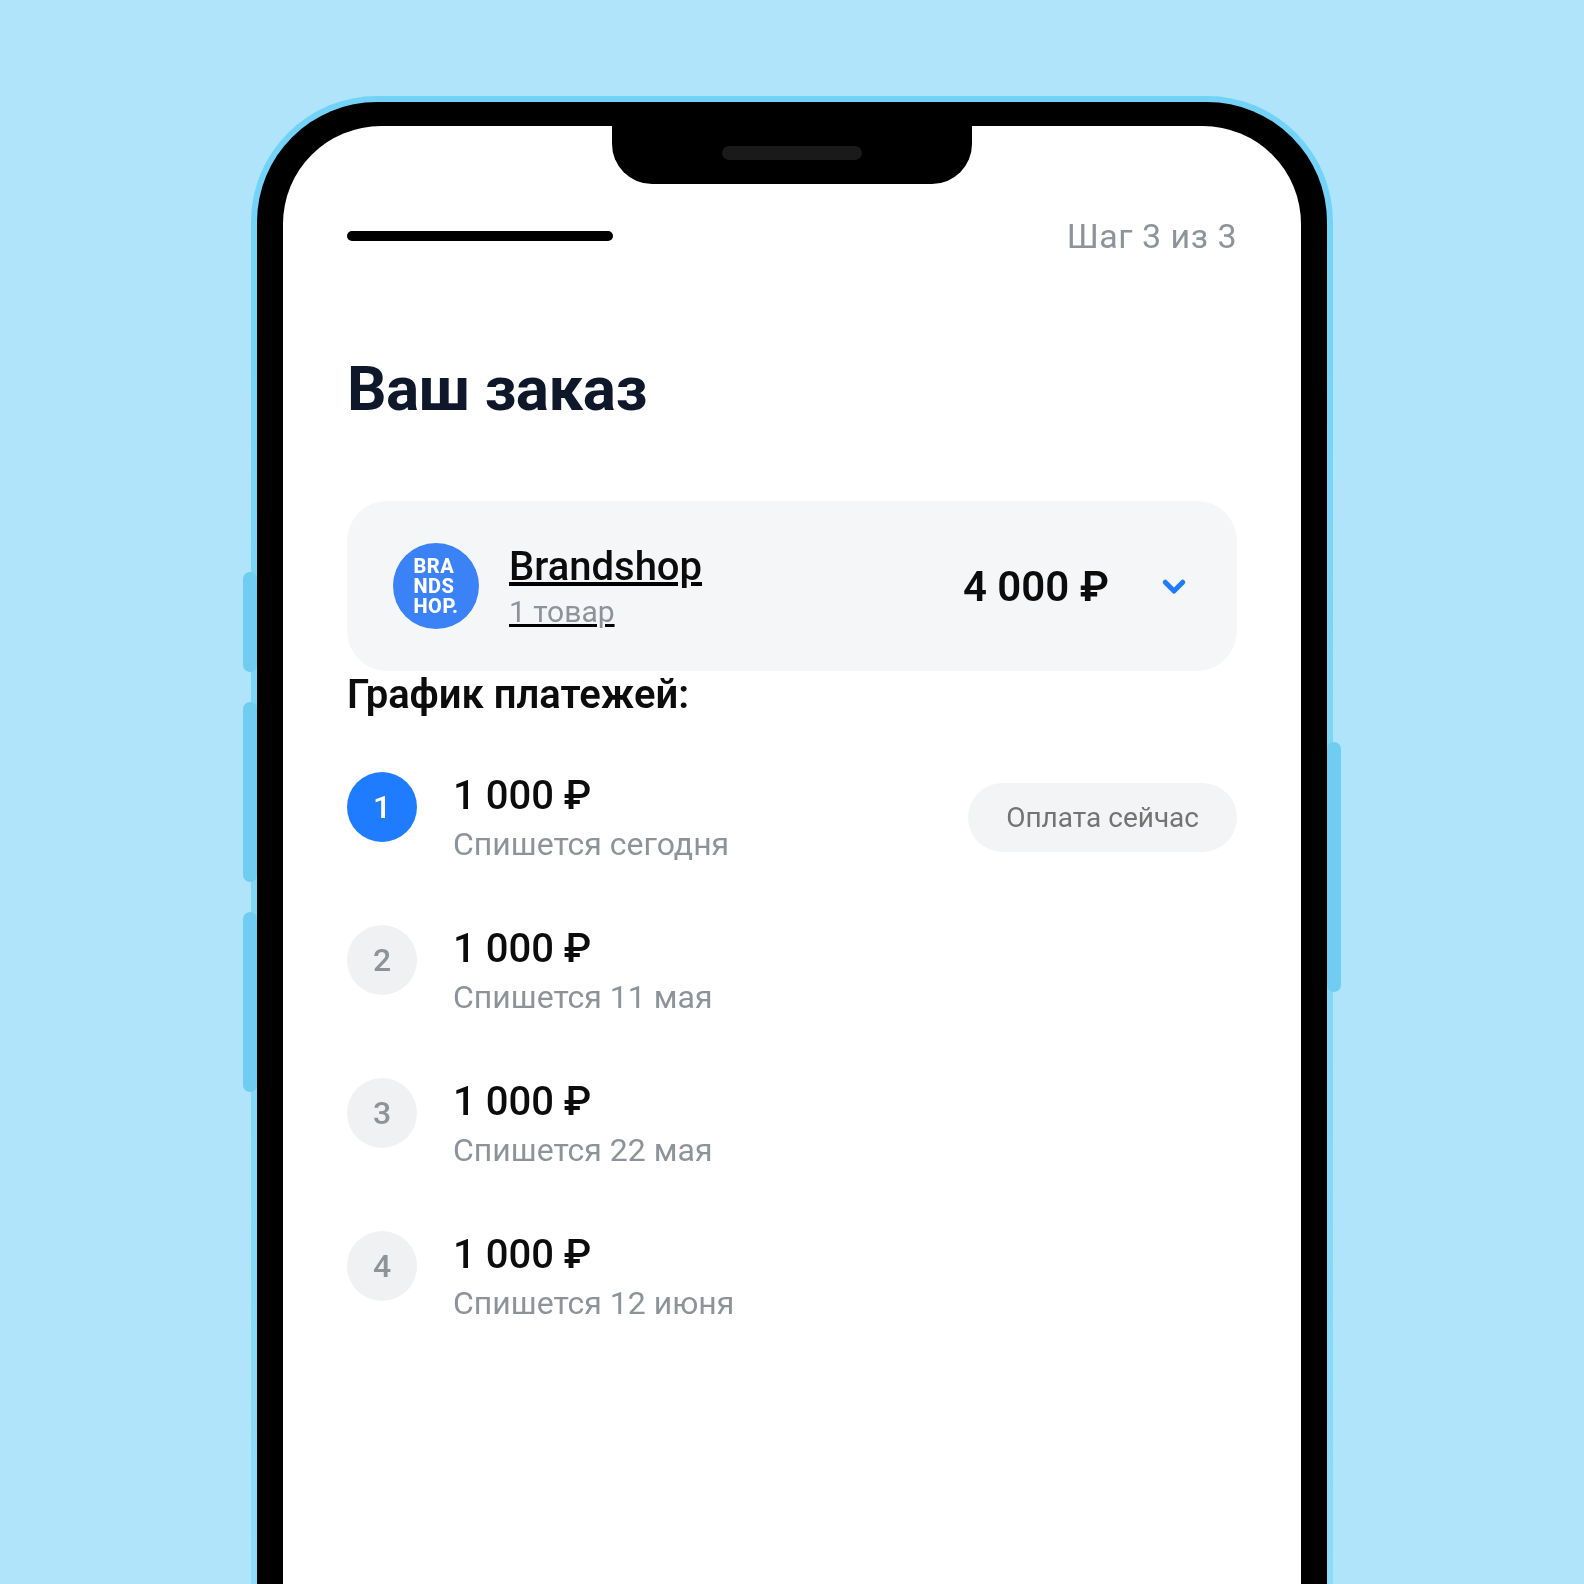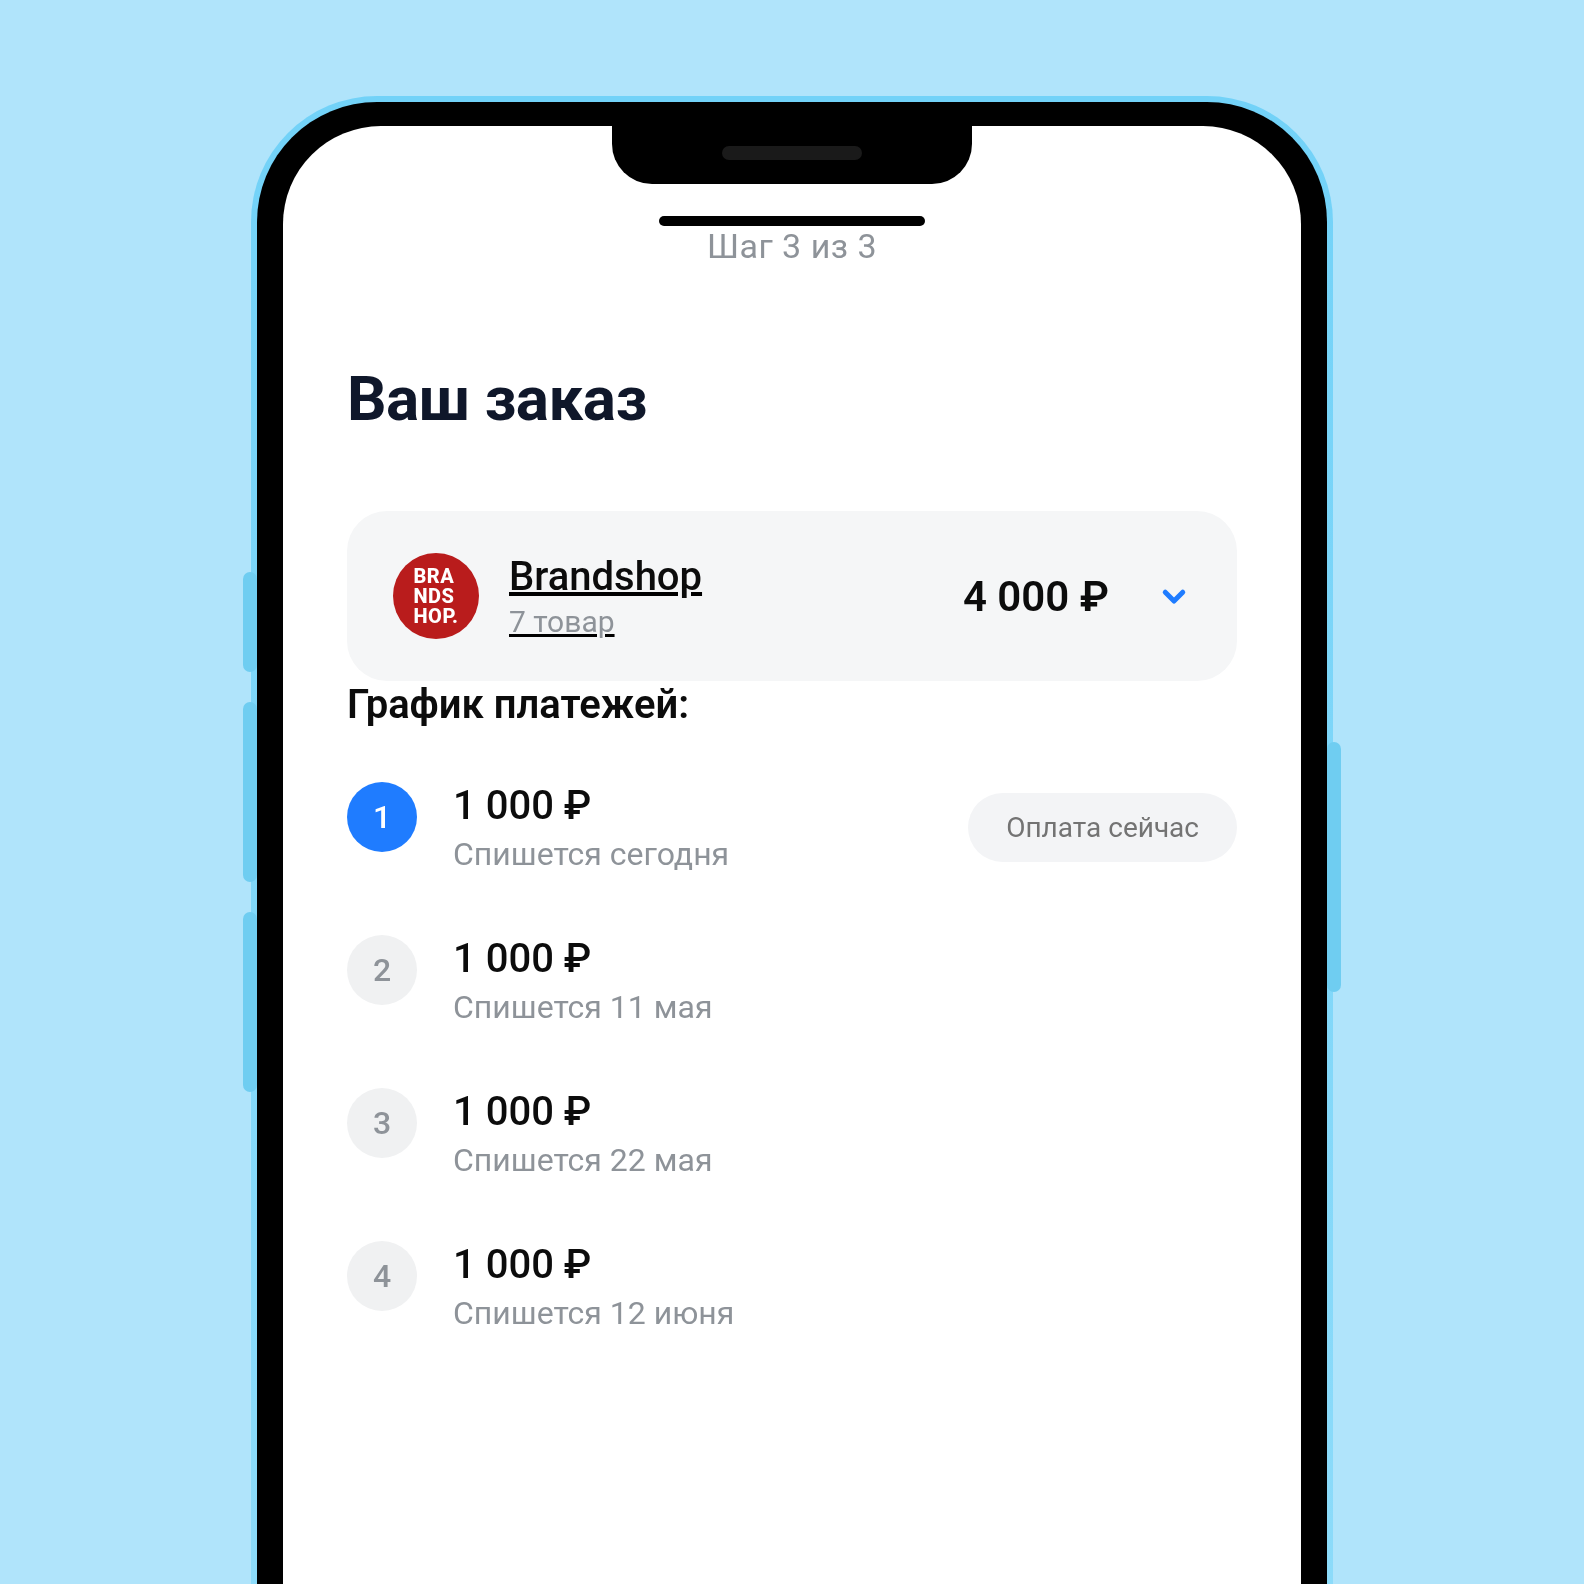--- a/index.html
+++ b/index.html
@@ -67,21 +67,20 @@
   .vol1{left:-14px;top:470px;width:14px;height:100px;}
   .vol2{left:-14px;top:600px;width:14px;height:180px;}
   .vol3{left:-14px;top:810px;width:14px;height:180px;}
   .pwr {right:-14px;top:640px;width:14px;height:250px;}
 
   
   .toprow{
     display:flex;
     justify-content:space-between;
     align-items:center;
-    flex-direction:column;
   }
   .progress{
     width:266px;
     height:10px;
     background:#000;
     border-radius:10px;
   }
   .step{
     font-size:34px;
     color:#8e9399;
@@ -101,21 +100,21 @@
     margin-top:76px;
     background:#f5f6f7;
     border-radius:40px;
     padding:42px 46px;
     display:flex;
     align-items:center;
     gap:30px;
   }
   .logo{
     width:86px;height:86px;border-radius:50%;
-    background:#b91c1c;
+    background:#3b82f6;
     display:flex;align-items:center;justify-content:center;
     flex-shrink:0;
   }
   .logo span{
     color:#fff;font-weight:800;font-size:20px;line-height:1;
     text-align:left;letter-spacing:0.5px;
   }
   .merchant{flex:1;min-width:0;text-decoration:underline;}
   .merchant-name{font-size:40px;font-weight:500;color:#0c0c0c;}
   .merchant-sub{font-size:30px;color:#8e9399;margin-top:4px;}
@@ -179,21 +178,21 @@
       <h1 class="title">Ваш заказ</h1>
 
       <div class="order-card">
         <div class="logo">
           <span style="white-space:pre;">BRA
 NDS
 HOP.</span>
         </div>
         <div class="merchant">
           <div class="merchant-name">Brandshop</div>
-          <div class="merchant-sub">7 товар</div>
+          <div class="merchant-sub">1 товар</div>
         </div>
         <div class="total">4 000 ₽</div>
         <div class="chev">
           <svg viewBox="0 0 24 24">
               <polyline points="5 9 12 16 19 9"></polyline>
             </svg>
         </div>
       </div>
 
       <div class="sched-title">График платежей:</div>

